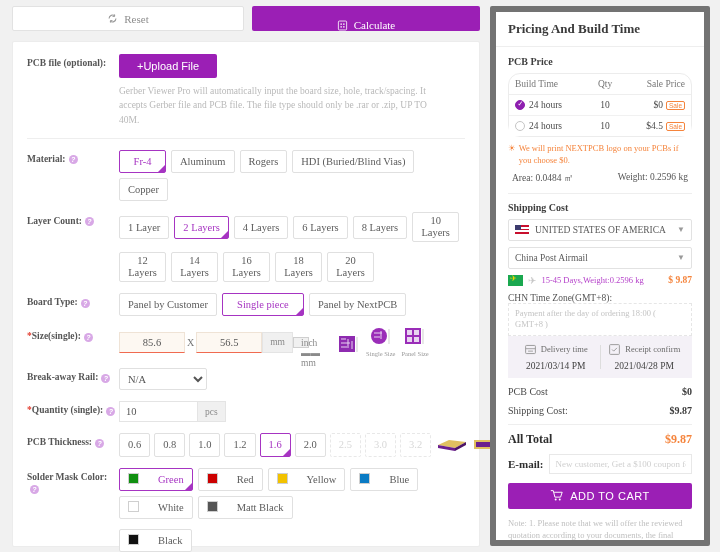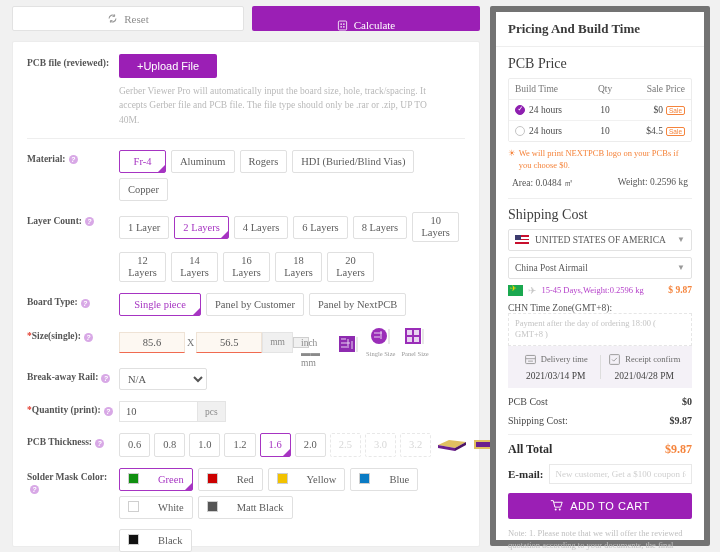--- a/index.html
+++ b/index.html
@@ -85,23 +85,23 @@
            padding: 0 6px; font-size: 10.5px; color: #555; font-family:"Liberation Serif",serif; }
   .sw { width: 11px; height: 11px; border: 1px solid #cfcfcf; display: inline-block;
         margin-right: 19px; vertical-align: -1px; }
 
   
   .right { width: 230px; padding: 6px 10px 0 0; }
   .rpanel { background: #fff; border: 6px solid #737373; border-radius: 2px; height: 540px; }
   .rhead { padding: 9px 12px; border-bottom: 1px solid #eee; font-size: 13px;
            font-weight: bold; color: #3a3a3a; }
   .rbody { padding: 9px 12px; }
-  .sect-t { font-size: 14px; font-weight: normal; color: #3e3e3e; margin-bottom: 6px; }
-
-  .ptable { border: 1px solid #ececec; border-radius: 2px; font-size: 9.5px; }
+  .sect-t { font-size: 10px; font-weight: bold; color: #3e3e3e; margin-bottom: 6px; }
+
+  .ptable { border: 1px solid #ececec; border-radius: 12px; font-size: 9.5px; }
   .ptr { display: flex; align-items: center; padding: 5px 6px; }
   .ptr.head { color: #777; border-bottom: 1px solid #eee; }
   .ptr.body { border-bottom: 1px solid #f1f1f1; background:#fff; }
   .ptr.body:last-child { border-bottom: none; }
   .c1 { flex: 1; display: flex; align-items: center; gap: 4px; }
   .c2 { width: 36px; text-align: center; }
   .c3 { width: 62px; text-align: right; display:flex; justify-content:flex-end; align-items:center; gap:3px;}
   .radio { width: 10px; height: 10px; border-radius: 50%; border: 1px solid #c5c5c5;
            display: inline-block; flex: 0 0 10px; }
   .radio.on { background: #8e1fb0; border-color: #8e1fb0; position: relative; }
@@ -179,21 +179,21 @@
             <circle cx="10" cy="10" r="1.1" fill="#fff"></circle>
         </svg>
         <span>Calculate</span>
       </div>
     </div>
 
     <div class="panel">
 
       <div class="row">
         <div class="row-label">
-          <span>PCB file (reviewed):</span>
+          <span>PCB file (optional):</span>
         </div>
         <div class="row-ctl" style="display:block">
           <button class="upload">+Upload File</button>
           <div class="hint">Gerber Viewer Pro will automatically input the board size, hole, track/spacing. It accepts Gerber file and PCB file. The file type should only be .rar or .zip, UP TO 40M.</div>
         </div>
       </div>
       <div class="divider"></div>
 
       <div class="row">
         <div class="row-label">
@@ -226,22 +226,22 @@
           <div class="opt two">18<br>Layers</div>
           <div class="opt two">20<br>Layers</div>
         </div>
       </div>
 
       <div class="row">
         <div class="row-label">
           <span>Board Type:</span><i class="help">?</i>
         </div>
         <div class="row-ctl">
+          <div class="opt">Panel by Customer</div>
           <div class="opt sel" style="min-width:82px">Single piece</div>
-          <div class="opt">Panel by Customer</div>
           <div class="opt">Panel by NextPCB</div>
         </div>
       </div>
 
       <div class="row">
         <div class="row-label">
           <span class="req">*</span><span>Size(single):</span><i class="help">?</i>
         </div>
         <div class="row-ctl" style="gap:0; flex-wrap:nowrap">
           <input class="sizebox" value="85.6" style="">
@@ -292,21 +292,21 @@
         </div>
         <div class="row-ctl">
           <select class="sel-ctl">
             <option>N/A</option>
           </select>
         </div>
       </div>
 
       <div class="row">
         <div class="row-label">
-          <span class="req">*</span><span>Quantity (print):</span><i class="help">?</i>
+          <span class="req">*</span><span>Quantity (single):</span><i class="help">?</i>
         </div>
         <div class="row-ctl" style="gap:0">
           <input class="qtyin" value="10" style="">
           <span class="unit">pcs</span>
         </div>
       </div>
 
       <div class="row">
         <div class="row-label">
           <span>PCB Thickness:</span><i class="help">?</i>

